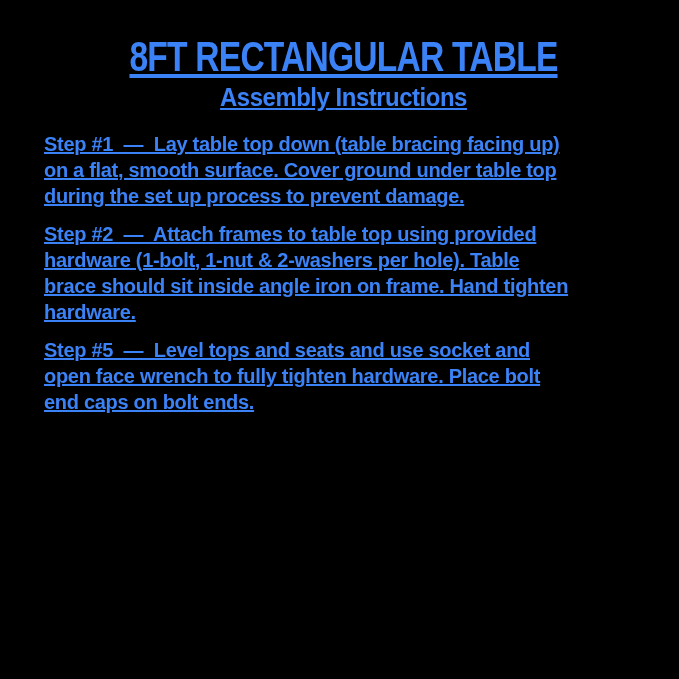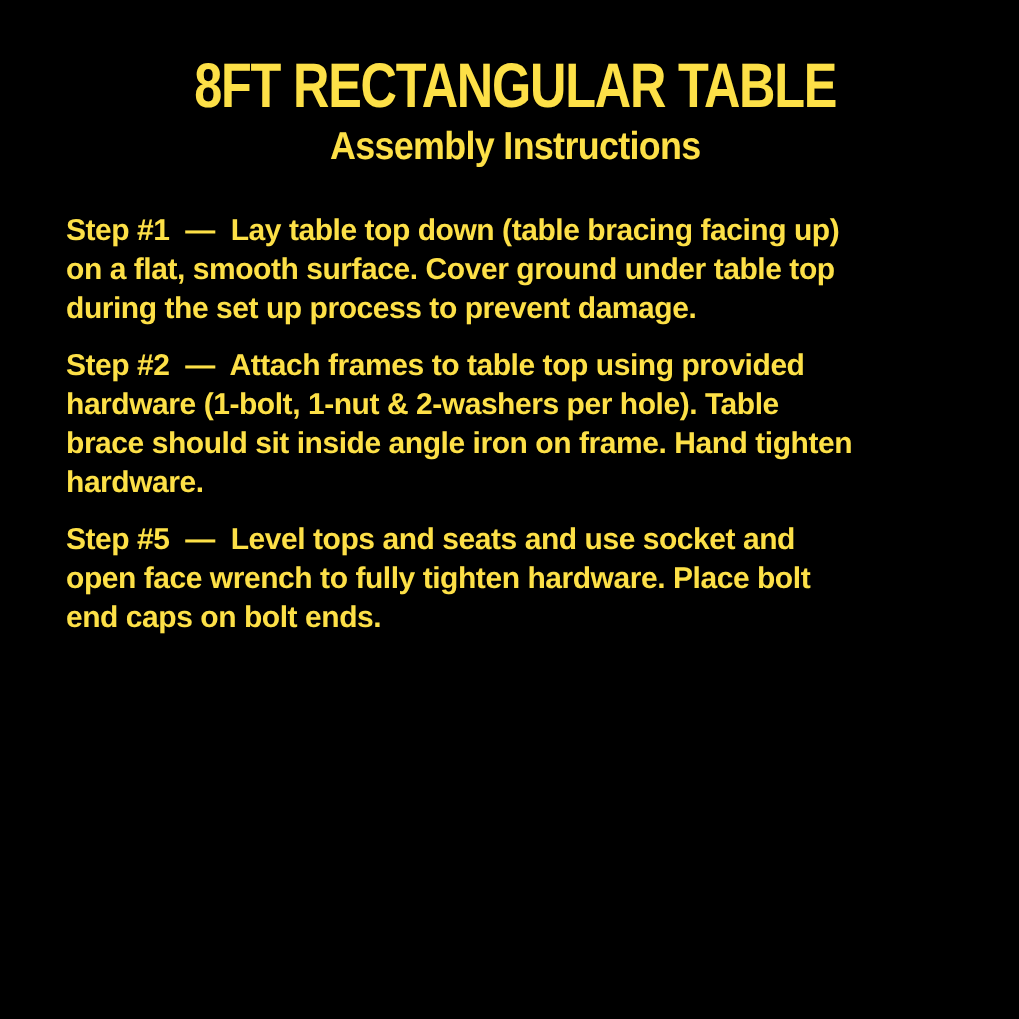--- a/index.html
+++ b/index.html
@@ -33,34 +33,34 @@
     margin: 2px 0 0 0;
     font-size: 26px;
     line-height: 31px;
     letter-spacing: -0.5px;
     text-align: center;
     transform: scaleX(0.92);
     transform-origin: 50% 50%;
     white-space: nowrap;
   }
   .steps {
-    margin-top: 28px;
+    margin-top: 18px;
   }
   .step {
     margin: 0 0 12px 0;
     font-size: 20px;
     line-height: 26px;
     letter-spacing: -0.3px;
     white-space: pre; 
   }
 </style>
 </head>
 <body style="background: rgb(0, 0, 0);">
 
-<div class="poster" style="background: rgb(0, 0, 0); color: #fde047;">
+<div class="poster" style="background: rgb(0, 0, 0); color: #3b82f6; text-decoration: underline;">
   <h1 class="title">8FT RECTANGULAR TABLE</h1>
   <h2 class="subtitle">Assembly Instructions</h2>
   <div class="steps">
     <p class="step">Step #1  —  Lay table top down (table bracing facing up)<br>on a flat, smooth surface. Cover ground under table top<br>during the set up process to prevent damage.</p>
     <p class="step">Step #2  —  Attach frames to table top using provided<br>hardware (1-bolt, 1-nut &amp; 2-washers per hole). Table<br>brace should sit inside angle iron on frame. Hand tighten<br>hardware.</p>
     <p class="step">Step #5  —  Level tops and seats and use socket and<br>open face wrench to fully tighten hardware. Place bolt<br>end caps on bolt ends.</p>
   </div>
 </div>
 
 </body></html>

